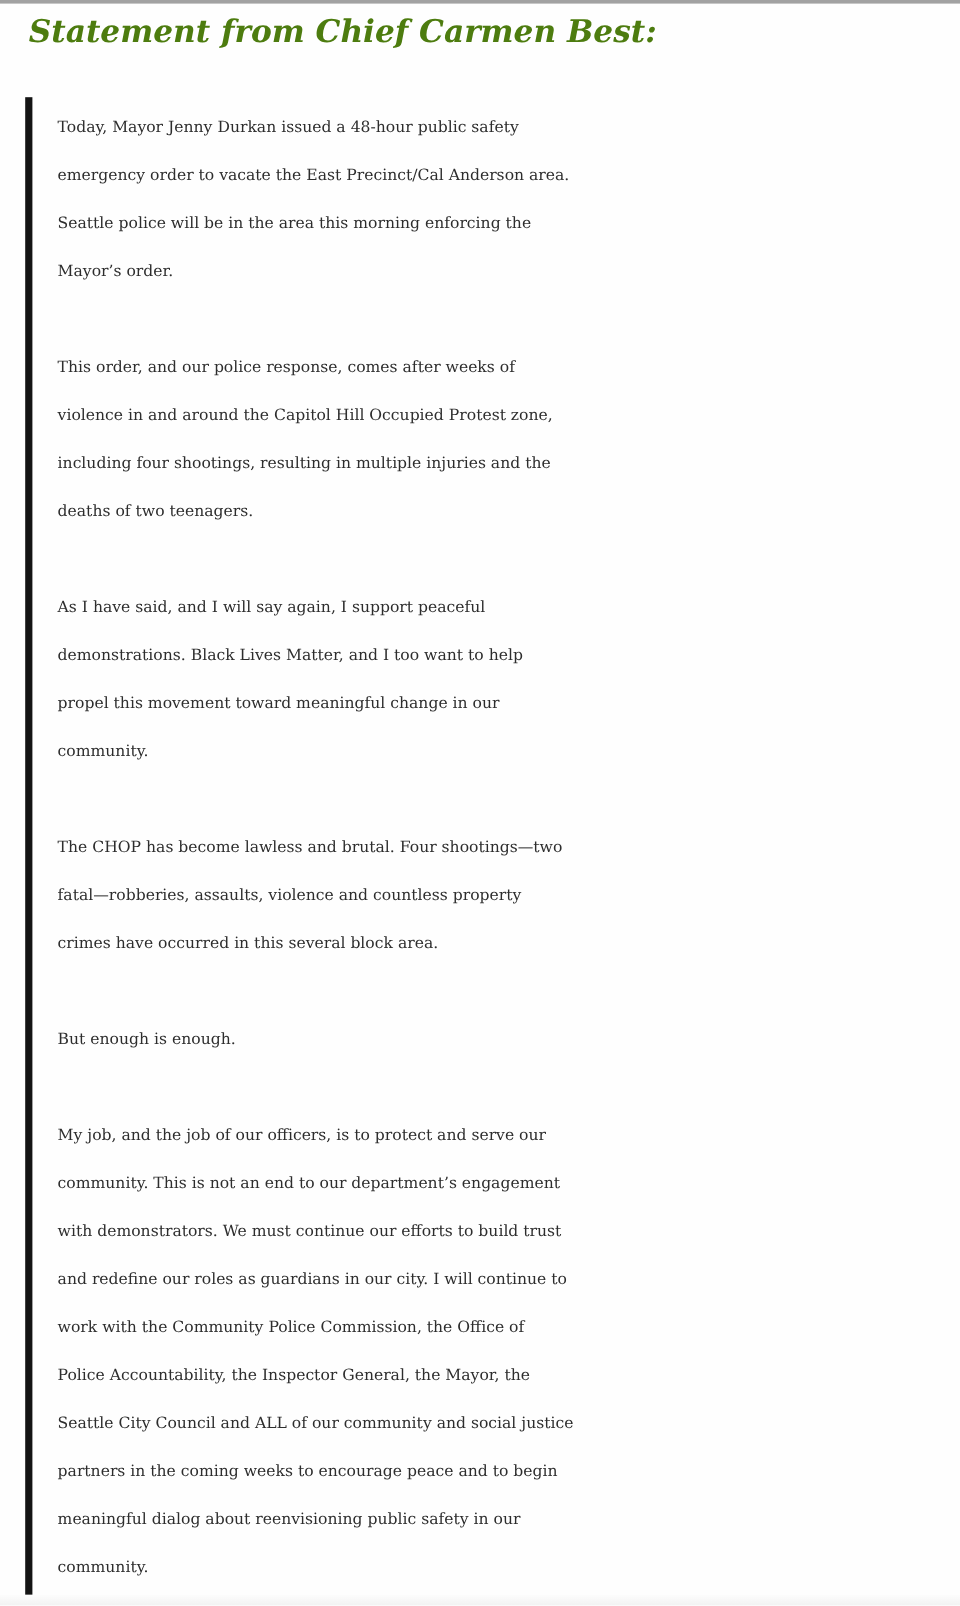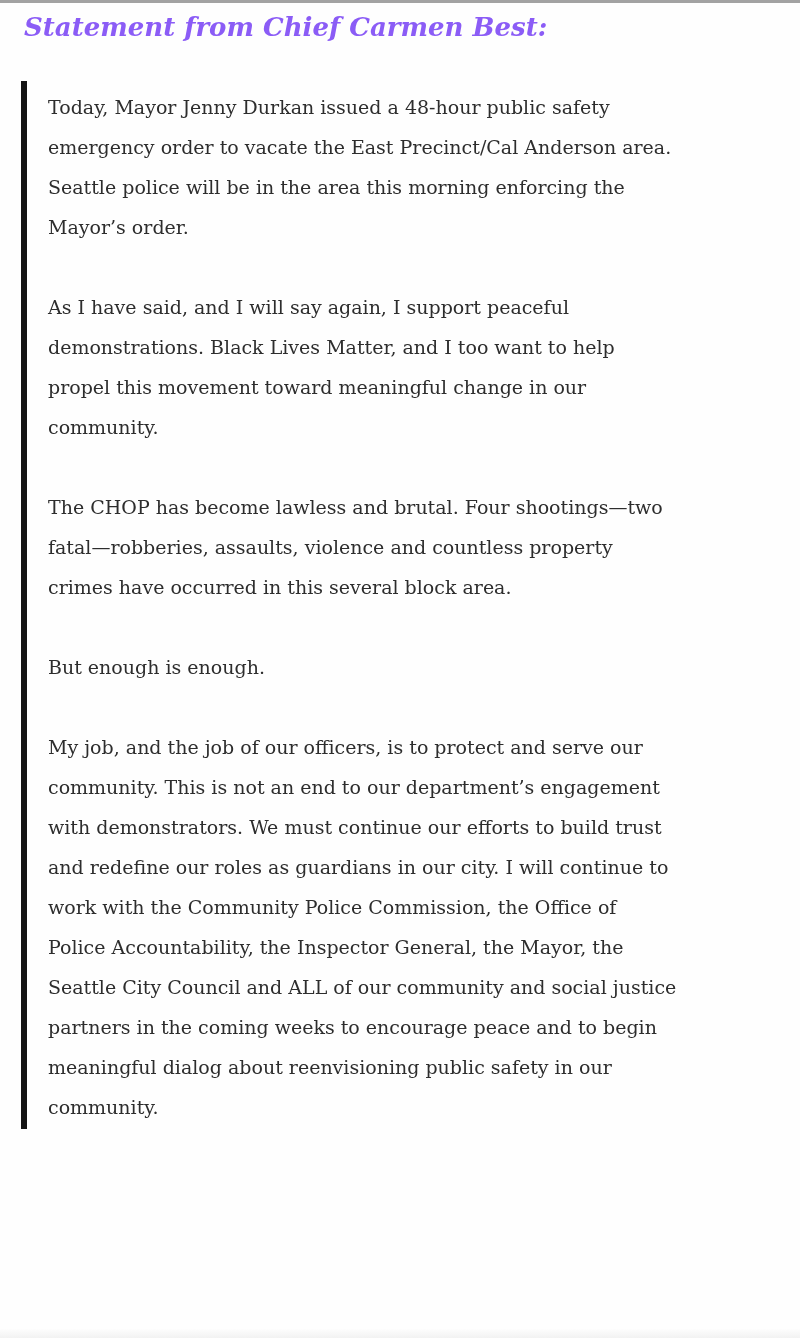--- a/index.html
+++ b/index.html
@@ -17,30 +17,30 @@
   .top-strip {
     width: 100%;
     height: 3px;
     background: #a2a2a2;
   }
   .page-title {
     font-size: 26px;
     line-height: 34px;
     font-weight: bold;
     font-style: italic;
-    color: #8b5cf6;
+    color: #4d7c0f;
     margin: 7px 30px 0 24px;
   }
   .statement-quote {
     margin: 37px 26px 0 21px;
     border-left: 6px solid #141414;
     padding: 6px 0 2px 21px;
   }
   .para {
-    font-size: 19px;
+    font-size: 13px;
     line-height: 40px;
     white-space: pre;
     color: #2d2d2d;
     margin-bottom: 40px;
   }
   .para:last-child { margin-bottom: 0; }
   .bottom-strip {
     position: absolute;
     left: 0;
     bottom: 0;
@@ -54,20 +54,24 @@
 
 <div class="top-strip"></div>
 
 <h2 class="page-title">Statement from Chief Carmen Best:</h2>
 
 <blockquote class="statement-quote">
   <p class="para">Today, Mayor Jenny Durkan issued a 48-hour public safety
 emergency order to vacate the East Precinct/Cal Anderson area.
 Seattle police will be in the area this morning enforcing the
 Mayor’s order.</p>
+  <p class="para">This order, and our police response, comes after weeks of
+violence in and around the Capitol Hill Occupied Protest zone,
+including four shootings, resulting in multiple injuries and the
+deaths of two teenagers.</p>
   <p class="para">As I have said, and I will say again, I support peaceful
 demonstrations. Black Lives Matter, and I too want to help
 propel this movement toward meaningful change in our
 community.</p>
   <p class="para">The CHOP has become lawless and brutal. Four shootings—two
 fatal—robberies, assaults, violence and countless property
 crimes have occurred in this several block area.</p>
   <p class="para">But enough is enough.</p>
   <p class="para">My job, and the job of our officers, is to protect and serve our
 community. This is not an end to our department’s engagement

